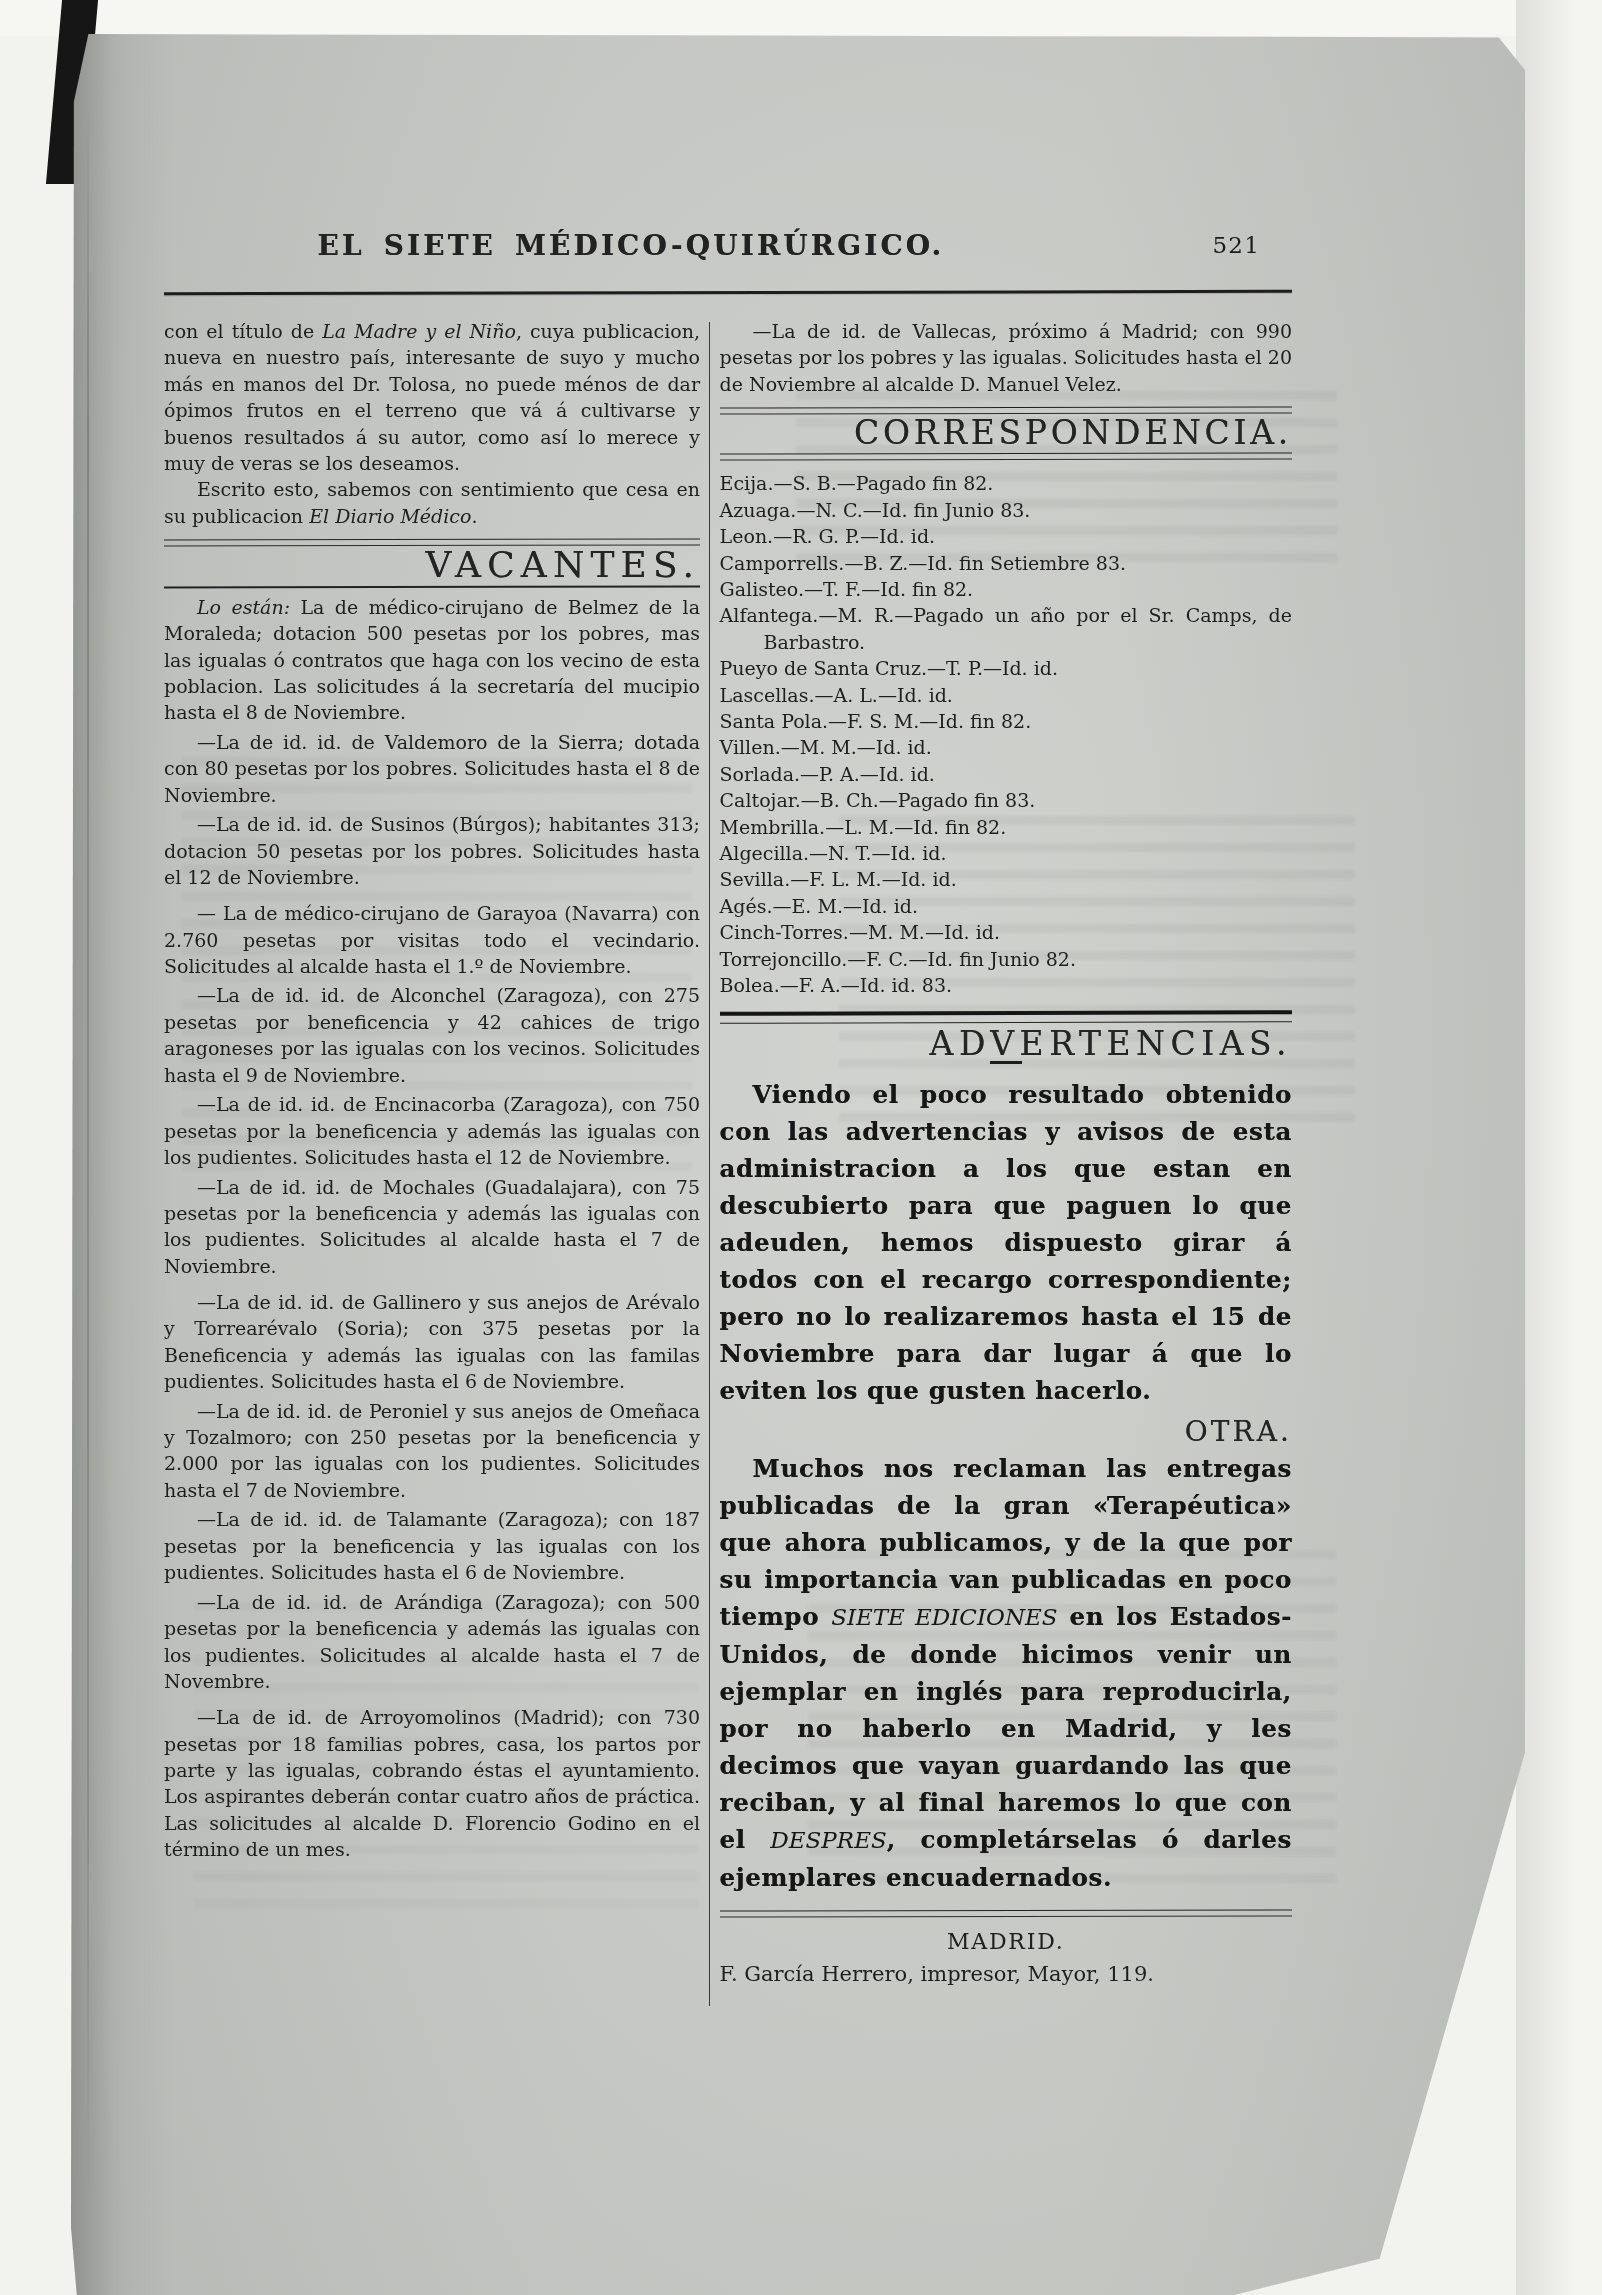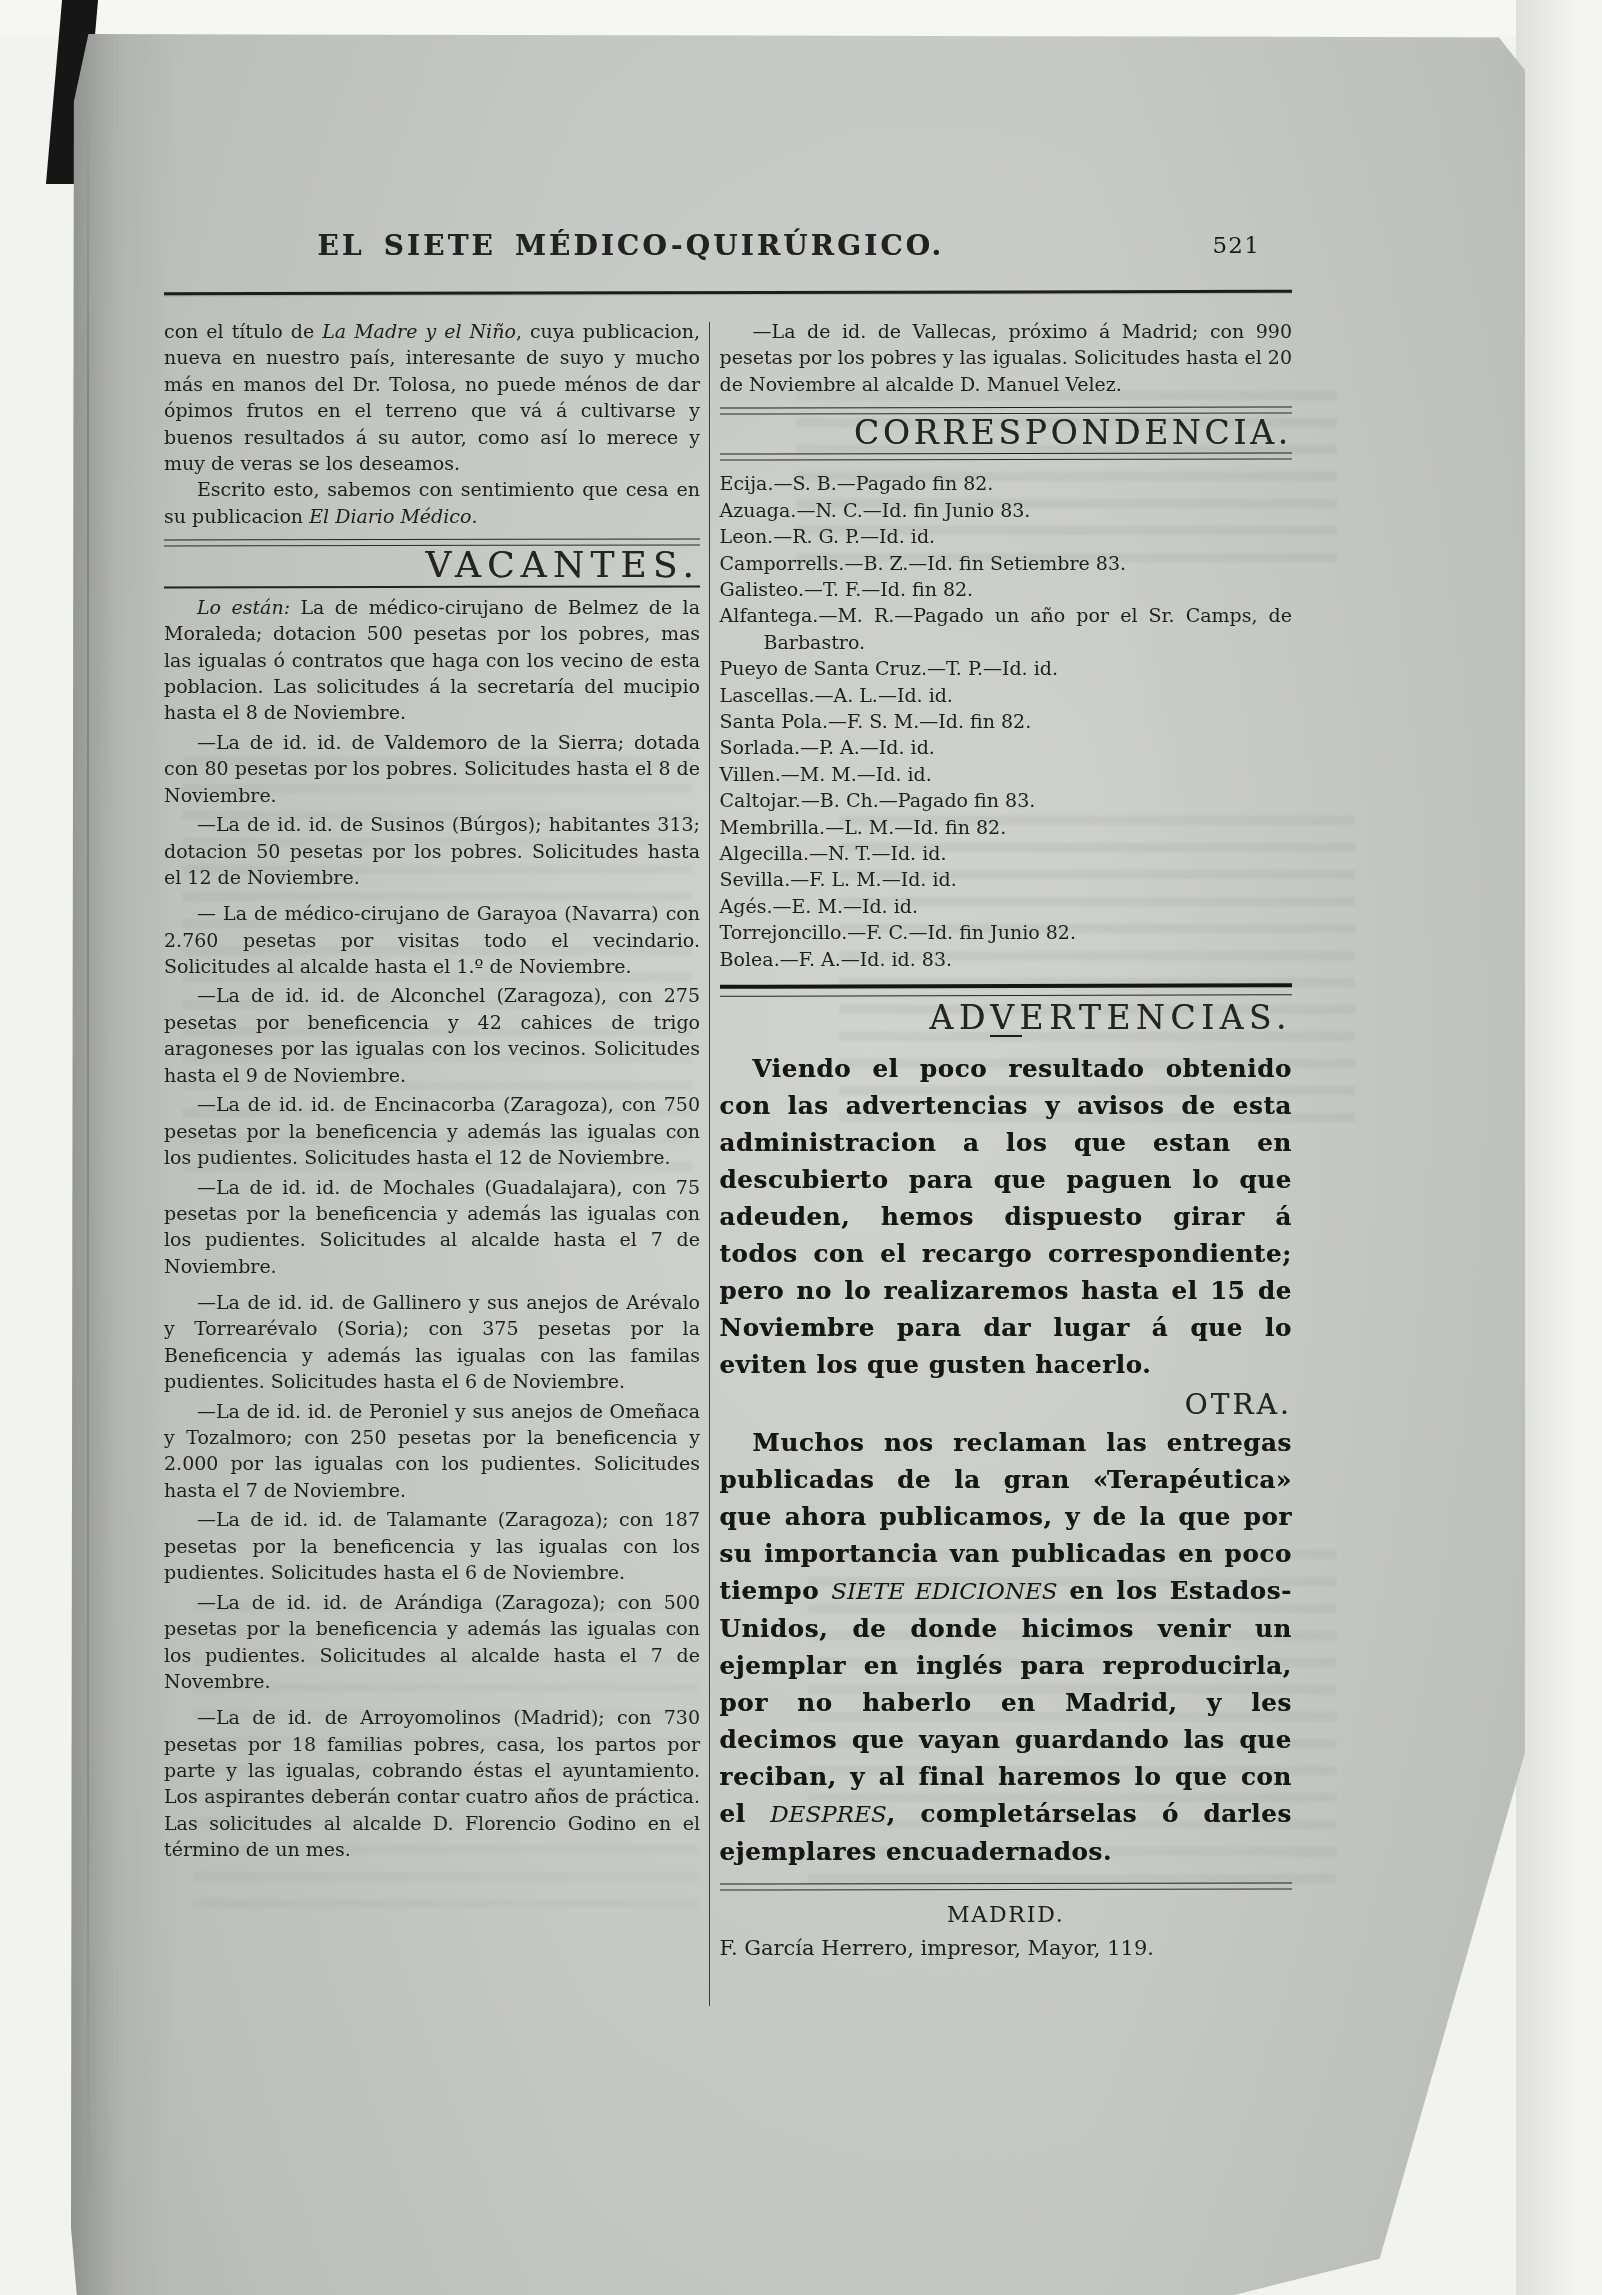--- a/index.html
+++ b/index.html
@@ -142,27 +142,28 @@
         <div class="corr-list">
             <div class="corr-entry">Ecija.—S. B.—Pagado fin 82.</div>
             <div class="corr-entry">Azuaga.—N. C.—Id. fin Junio 83.</div>
             <div class="corr-entry">Leon.—R. G. P.—Id. id.</div>
             <div class="corr-entry">Camporrells.—B. Z.—Id. fin Setiembre 83.</div>
             <div class="corr-entry">Galisteo.—T. F.—Id. fin 82.</div>
             <div class="corr-entry">Alfantega.—M. R.—Pagado un año por el Sr. Camps, de Barbastro.</div>
             <div class="corr-entry">Pueyo de Santa Cruz.—T. P.—Id. id.</div>
             <div class="corr-entry">Lascellas.—A. L.—Id. id.</div>
             <div class="corr-entry">Santa Pola.—F. S. M.—Id. fin 82.</div>
+            <div class="corr-entry">Villen.—M. M.—Id. id.</div>
             <div class="corr-entry">Sorlada.—P. A.—Id. id.</div>
-            <div class="corr-entry">Villen.—M. M.—Id. id.</div>
             <div class="corr-entry">Caltojar.—B. Ch.—Pagado fin 83.</div>
             <div class="corr-entry">Membrilla.—L. M.—Id. fin 82.</div>
             <div class="corr-entry">Algecilla.—N. T.—Id. id.</div>
             <div class="corr-entry">Sevilla.—F. L. M.—Id. id.</div>
             <div class="corr-entry">Agés.—E. M.—Id. id.</div>
+            <div class="corr-entry">Cinch-Torres.—M. M.—Id. id.</div>
             <div class="corr-entry">Torrejoncillo.—F. C.—Id. fin Junio 82.</div>
             <div class="corr-entry">Bolea.—F. A.—Id. id. 83.</div>
           </div>
 
         <div class="rule-thick"></div>
         <div class="section-heading h-advert">ADVERTENCIAS.</div>
         <div class="heading-dash"></div>
 
         <div class="notice-text indent"><span>Viendo el poco resultado obtenido con las advertencias y avisos de esta administracion a los que estan en descubierto para que paguen lo que adeuden, hemos dispuesto girar á todos con el recargo correspondiente; pero no lo realizaremos hasta el 15 de Noviembre para dar lugar á que lo eviten los que gusten hacerlo.</span></div>
 

